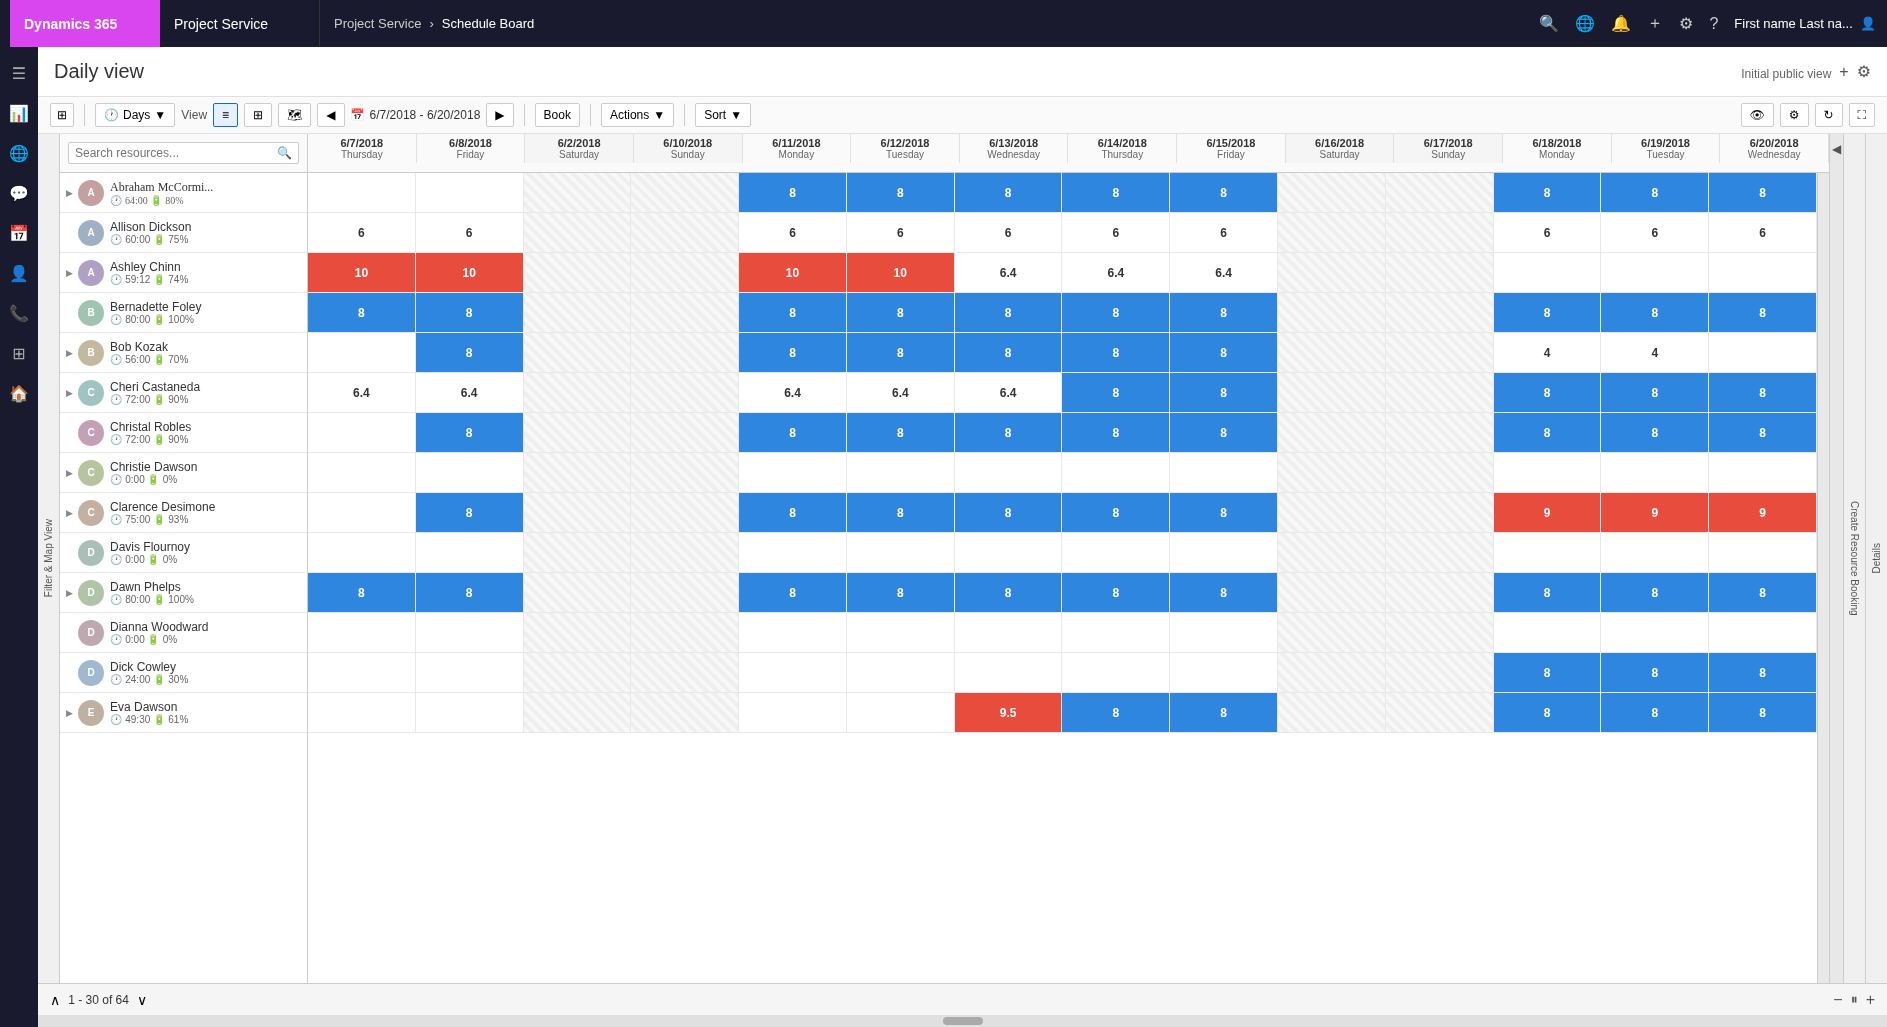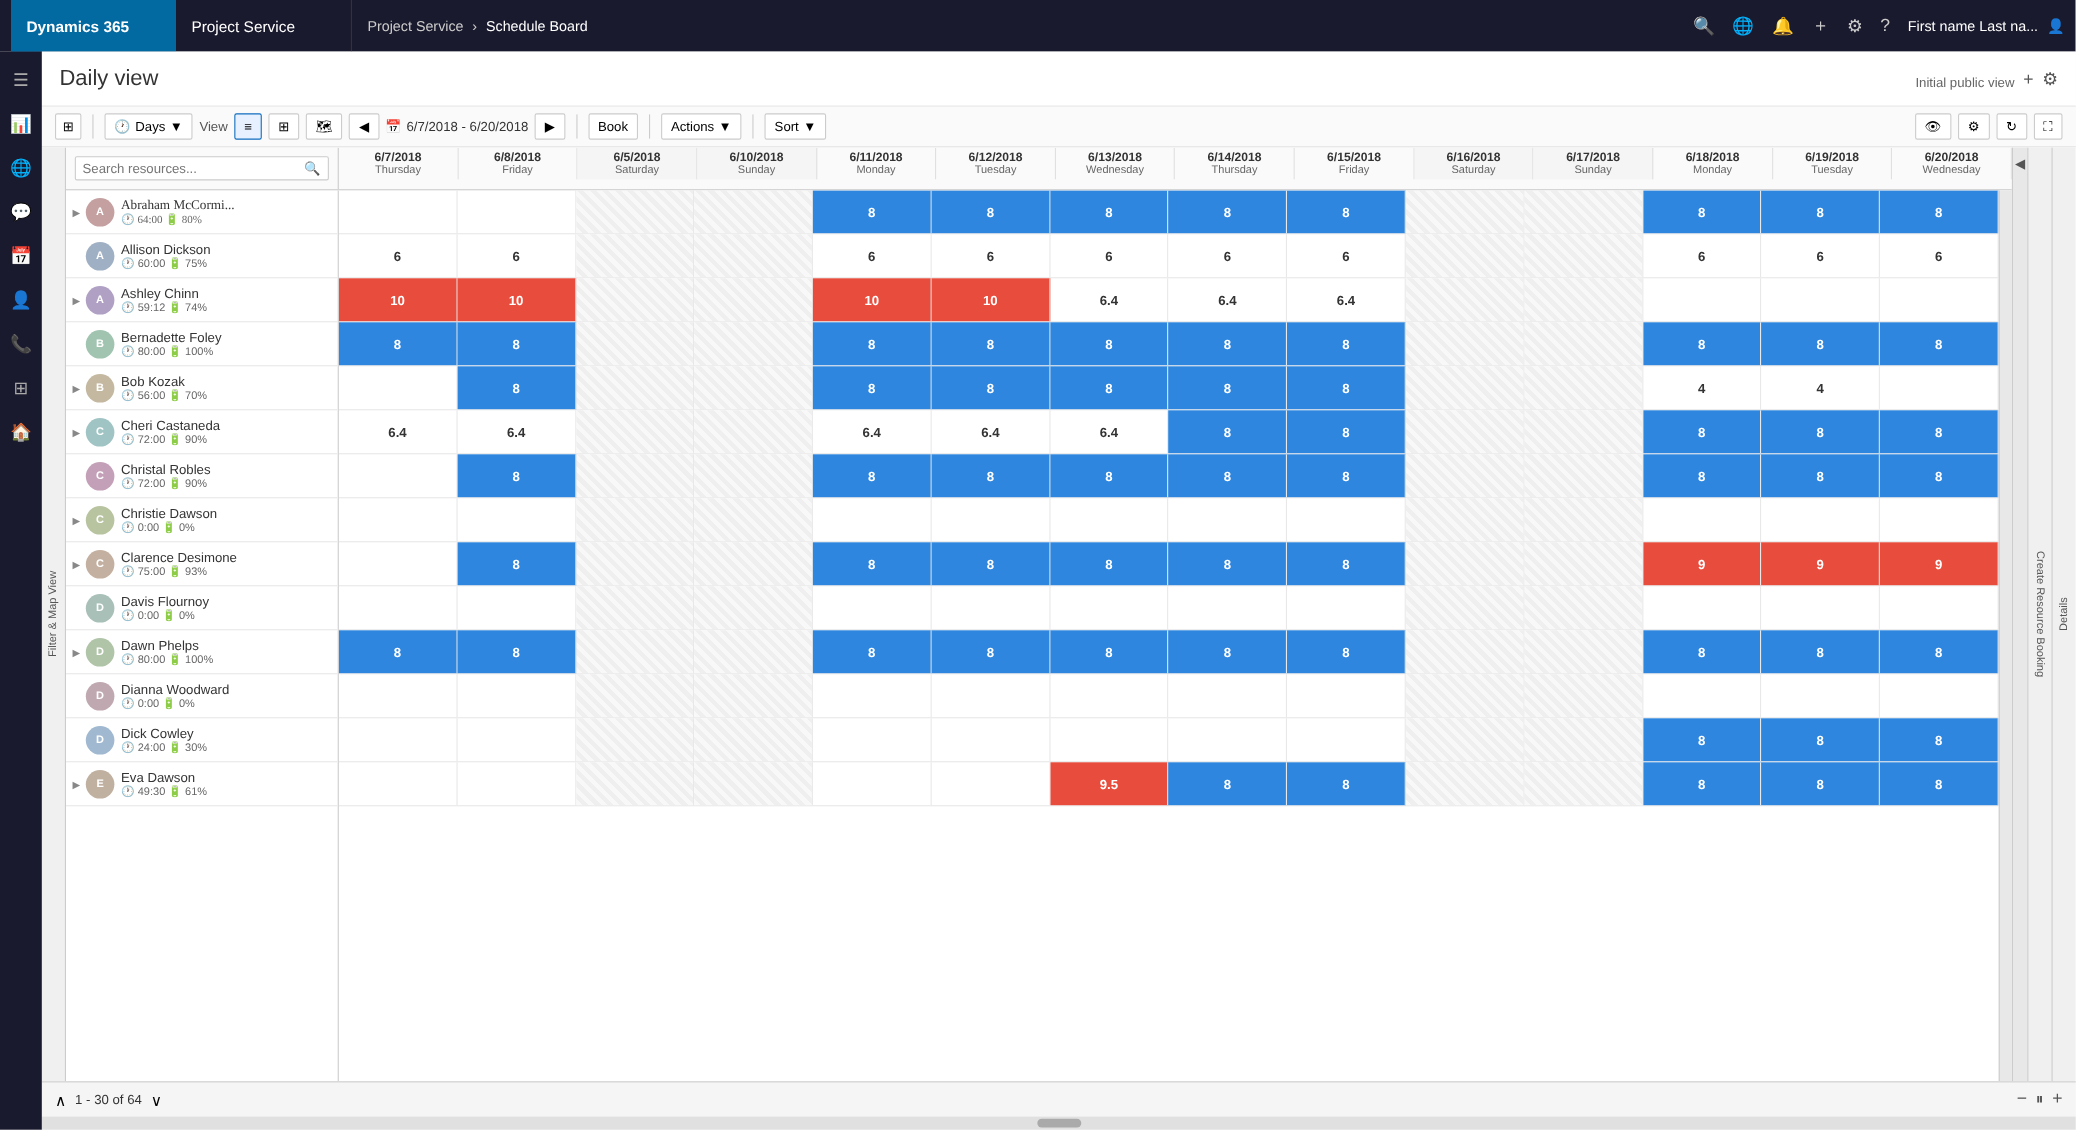--- a/index.html
+++ b/index.html
@@ -2,21 +2,21 @@
 <html><head>
   <meta charset="utf-8">
   <style>
     * { box-sizing: border-box; margin: 0; padding: 0; }
     body { font-family: 'Segoe UI', sans-serif; font-size: 12px; background: #f3f3f3; overflow: hidden; height: 1027px; width: 1887px; }
 
     
     .top-nav {
       display: flex; align-items: center; background: #1a1a2e; height: 47px; color: white; padding: 0 10px;
     }
-    .top-nav-dynamics { background: #0369a1; padding: 0 14px; height: 100%; display: flex; align-items: center; font-size: 14px; font-weight: 600; color: white; min-width: 150px; }
+    .top-nav-dynamics { background: #d946ef; padding: 0 14px; height: 100%; display: flex; align-items: center; font-size: 14px; font-weight: 600; color: white; min-width: 150px; }
     .top-nav-project { padding: 0 14px; font-size: 14px; color: white; display: flex; align-items: center; border-right: 1px solid #333; min-width: 160px; height: 100%; }
     .top-nav-breadcrumb { display: flex; align-items: center; padding: 0 14px; color: #ccc; font-size: 13px; flex: 1; }
     .top-nav-breadcrumb span { color: #ccc; }
     .top-nav-breadcrumb .sep { margin: 0 8px; }
     .top-nav-breadcrumb .active { color: white; }
     .top-nav-icons { display: flex; align-items: center; gap: 16px; margin-right: 16px; }
     .top-nav-icons span { color: #ccc; font-size: 16px; cursor: pointer; }
     .top-nav-user { display: flex; align-items: center; gap: 8px; color: white; font-size: 13px; }
 
     
@@ -160,21 +160,21 @@
           <div style="display:flex;" id="dates-row">
               <div style="flex: 1 1 0%; min-width: 80px; padding: 3px 2px; text-align: center; border-right: 1px solid rgb(224, 224, 224);">
     <div style="font-weight:600;font-size:11px;color:#333;">6/7/2018</div>
     <div style="font-size:10px;color:#666;">Thursday</div>
   </div>
               <div style="flex: 1 1 0%; min-width: 80px; padding: 3px 2px; text-align: center; border-right: 1px solid rgb(224, 224, 224);">
     <div style="font-weight:600;font-size:11px;color:#333;">6/8/2018</div>
     <div style="font-size:10px;color:#666;">Friday</div>
   </div>
               <div style="flex: 1 1 0%; min-width: 80px; padding: 3px 2px; text-align: center; border-right: 1px solid rgb(224, 224, 224); background: rgb(245, 245, 245);">
-    <div style="font-weight:600;font-size:11px;color:#333;">6/5/2018</div>
+    <div style="font-weight:600;font-size:11px;color:#333;">6/2/2018</div>
     <div style="font-size:10px;color:#666;">Saturday</div>
   </div>
               <div style="flex: 1 1 0%; min-width: 80px; padding: 3px 2px; text-align: center; border-right: 1px solid rgb(224, 224, 224); background: rgb(245, 245, 245);">
     <div style="font-weight:600;font-size:11px;color:#333;">6/10/2018</div>
     <div style="font-size:10px;color:#666;">Sunday</div>
   </div>
               <div style="flex: 1 1 0%; min-width: 80px; padding: 3px 2px; text-align: center; border-right: 1px solid rgb(224, 224, 224);">
     <div style="font-weight:600;font-size:11px;color:#333;">6/11/2018</div>
     <div style="font-size:10px;color:#666;">Monday</div>
   </div>

